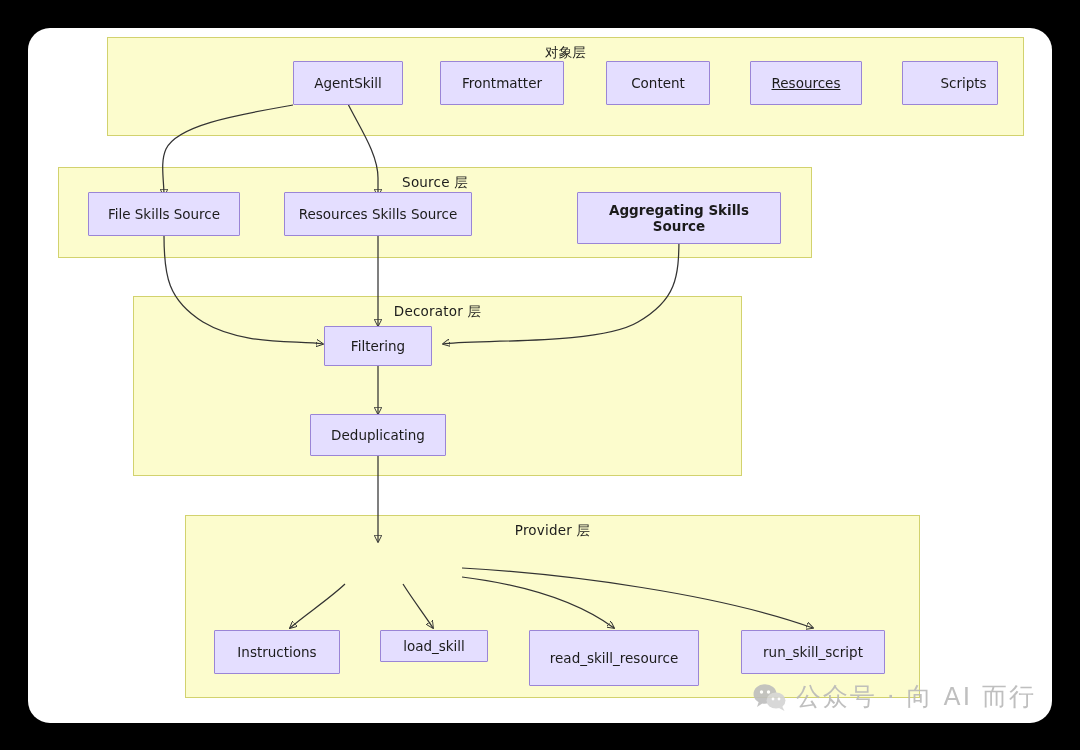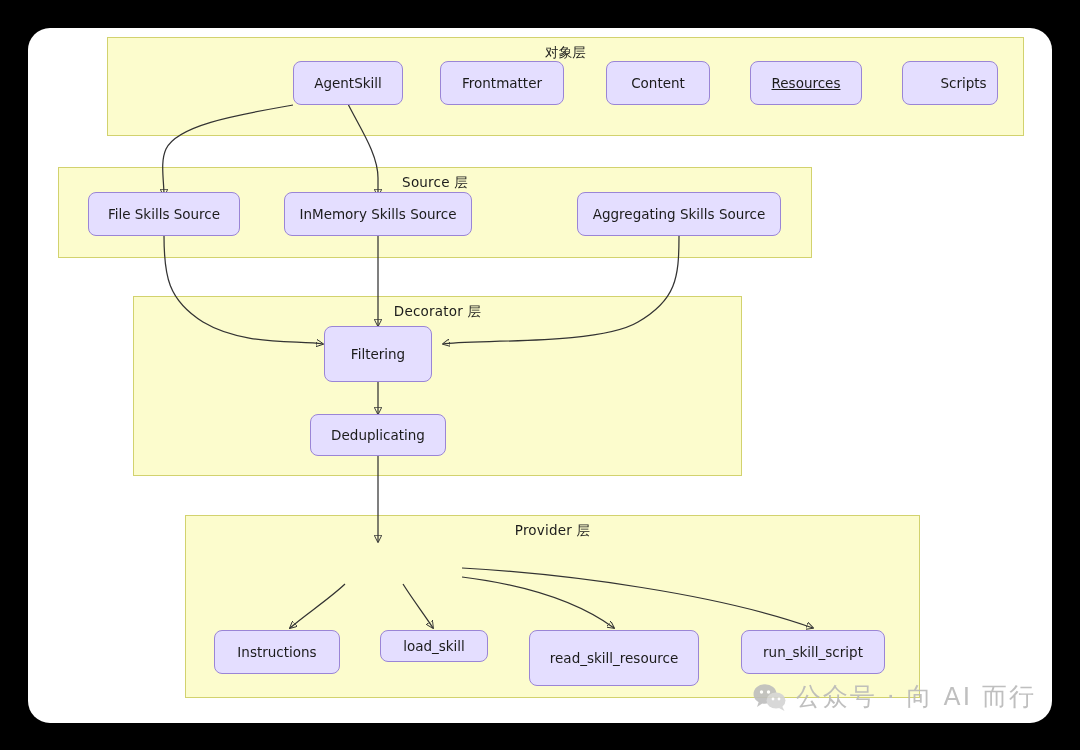--- a/index.html
+++ b/index.html
@@ -53,21 +53,21 @@
     background: #e4deff;
     border: 1px solid #9a85d6;
     box-sizing: border-box;
     display: flex;
     align-items: center;
     justify-content: center;
     font-size: 13.5px;
     color: #1b1b1b;
     text-align: center;
     line-height: 1.2;
-    border-radius: 8px;
+    border-radius: 1px;
     padding: 0 6px;
   }
   #edges {
     position: absolute;
     left: 0;
     top: 0;
     width: 1024px;
     height: 695px;
     pointer-events: none;
   }
@@ -159,27 +159,27 @@
       <span>Resources</span>
     </div>
     <div class="node" style="left:874px; top:33px; width:96px; height:44px;padding-left:33px;">
       <span>Scripts</span>
     </div>
 
     <div class="node" style="left:60px; top:164px; width:152px; height:44px;">
       <span>File Skills Source</span>
     </div>
     <div class="node" style="left:256px; top:164px; width:188px; height:44px;">
-      <span>InMemory Skills Source</span>
-    </div>
-    <div class="node" style="left:549px; top:164px; width:204px; height:44px;">
+      <span>Resources Skills Source</span>
+    </div>
+    <div class="node" style="left:549px; top:164px; width:204px; height:52px;font-weight:bold;">
       <span>Aggregating Skills Source</span>
     </div>
 
-    <div class="node" style="left:296px; top:298px; width:108px; height:56px;">
+    <div class="node" style="left:296px; top:298px; width:108px; height:40px;">
       <span>Filtering</span>
     </div>
     <div class="node" style="left:282px; top:386px; width:136px; height:42px;">
       <span>Deduplicating</span>
     </div>
 
     <div class="node" style="left:186px; top:602px; width:126px; height:44px;">
       <span>Instructions</span>
     </div>
     <div class="node" style="left:352px; top:602px; width:108px; height:32px;">

